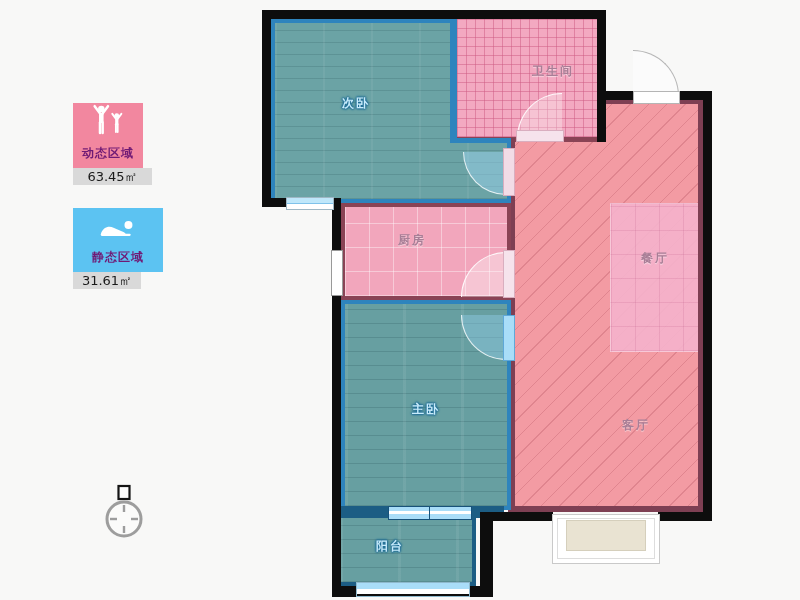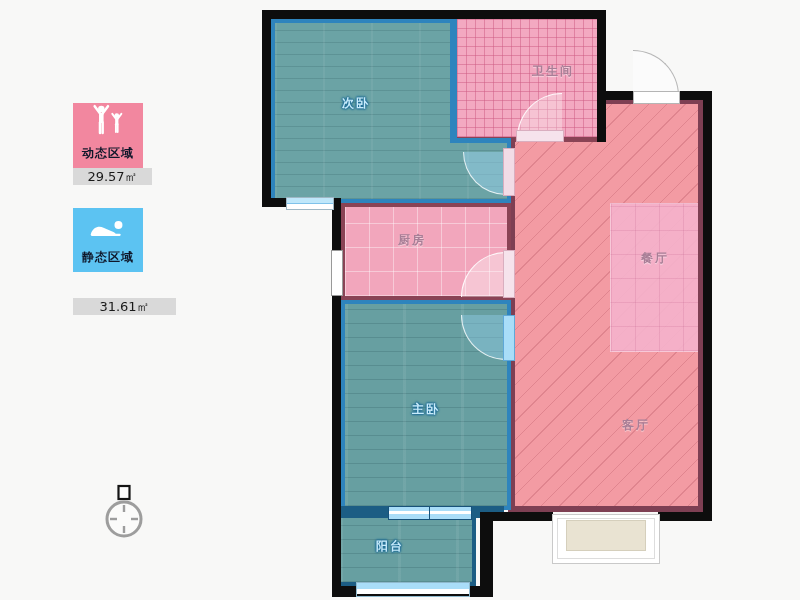--- a/index.html
+++ b/index.html
@@ -4,21 +4,21 @@
 <style>
   html,body{margin:0;padding:0;}
   body{
     width:800px;height:600px;position:relative;overflow:hidden;
     background:#f8f8f7;
     font-family:"DejaVu Sans","Liberation Sans",sans-serif;
   }
   .abs{position:absolute;}
   
   .legend-tile{position:absolute;display:flex;flex-direction:column;align-items:center;justify-content:flex-end;}
-  .legend-label{color:#0f172a;font-size:12px;font-weight:bold;letter-spacing:1px;margin-bottom:6px;}
+  .legend-label{color:#701a75;font-size:12px;font-weight:bold;letter-spacing:1px;margin-bottom:6px;}
   .legend-value{position:absolute;background:#d9d9d9;color:#1a1a1a;font-size:13px;
     display:flex;align-items:center;justify-content:center;}
   .legend-icon{margin-bottom:4px;}
   
   .wood{background-color:#6ba3a5;background-image:
     repeating-linear-gradient(90deg, rgba(255,255,255,.06) 0 2px, rgba(0,0,0,0) 2px 48px),
     repeating-linear-gradient(0deg, rgba(20,60,66,.16) 0 1px, rgba(0,0,0,0) 1px 12px);}
   .wood2{background-color:#679fa1;background-image:
     repeating-linear-gradient(90deg, rgba(255,255,255,.07) 0 3px, rgba(0,0,0,0) 3px 58px),
     repeating-linear-gradient(0deg, rgba(20,60,66,.18) 0 1px, rgba(0,0,0,0) 1px 14px);}
@@ -62,33 +62,33 @@
           <path d="M36 10 L32.2 15"></path>
         <path d="M30.3 21 L30.3 29"></path>
           <path d="M32.1 21 L32.1 29"></path>
       </g>
       <circle cx="31.2" cy="12" r="2.5" fill="#ffffff"></circle>
       <rect x="29.5" y="14.7" width="3.4" height="7" rx="1.2" fill="#ffffff"></rect>
     </svg>
   </span>
   <span class="legend-label">动态区域</span>
 </div>
-<div class="legend-value" style="left:73px;top:168px;width:79px;height:17px;">29.57㎡</div>
+<div class="legend-value" style="left:73px;top:168px;width:79px;height:17px;">63.45㎡</div>
 
-<div class="legend-tile" style="left:73px;top:208px;width:70px;height:64px;background:#5cc3f2;">
+<div class="legend-tile" style="left:73px;top:208px;width:90px;height:64px;background:#5cc3f2;">
   <span class="legend-icon">
     <svg width="40" height="24" viewBox="0 0 44 26">
       <circle cx="33.5" cy="8.5" r="4.4" fill="#ffffff"></circle>
       <path d="M3 19 C5 11 12 9 17 11.5 L26 15.5 C29 16.5 30.5 17.5 30.5 19 Z" fill="#ffffff"></path>
       <rect x="3" y="18.2" width="33" height="2.4" rx="1.2" fill="#ffffff"></rect>
     </svg>
   </span>
   <span class="legend-label">静态区域</span>
 </div>
-<div class="legend-value" style="left:73px;top:272px;width:103px;height:17px;margin-top:26px;">31.61㎡</div>
+<div class="legend-value" style="left:73px;top:272px;width:68px;height:17px;">31.61㎡</div>
 
 <div class="abs" style="left:102px;top:484px;">
   <svg width="44" height="56" viewBox="0 0 44 56">
     <rect x="16.5" y="2" width="11" height="13" fill="#fcfcfc" stroke="#141414" stroke-width="2.2"></rect>
     <circle cx="22" cy="35" r="17" fill="rgba(255,255,255,.4)" stroke="#9d9d9d" stroke-width="3"></circle>
     <g stroke="#9d9d9d" stroke-width="2.4">
       <path d="M22 21 L22 28"></path>
         <path d="M22 42 L22 49"></path>
       <path d="M8 35 L15 35"></path>
         <path d="M29 35 L36 35"></path>

